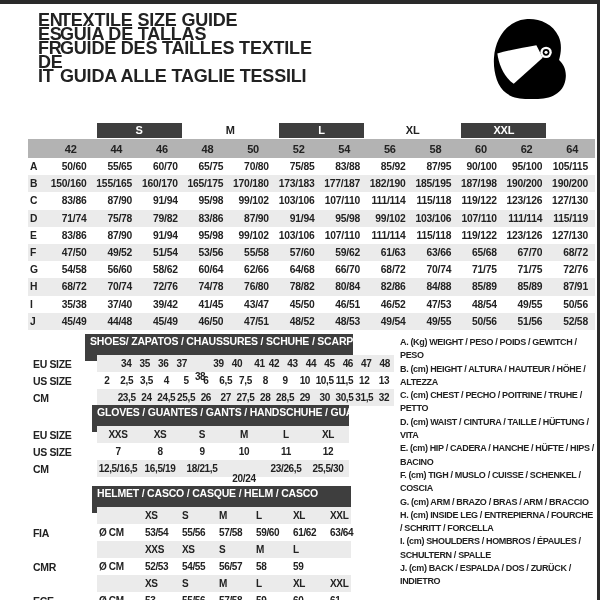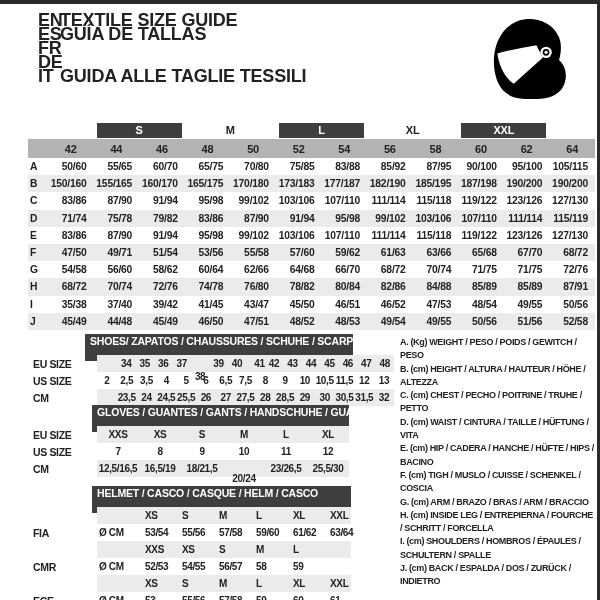--- a/index.html
+++ b/index.html
@@ -65,20 +65,21 @@
     <div class="lang-row">
       <span class="lang-code">EN</span>
       <span class="lang-text">TEXTILE SIZE GUIDE</span>
     </div>
     <div class="lang-row">
       <span class="lang-code">ES</span>
       <span class="lang-text">GUÍA DE TALLAS</span>
     </div>
     <div class="lang-row">
       <span class="lang-code">FR</span>
+      <span class="lang-text">GUIDE DES TAILLES TEXTILE</span>
     </div>
     <div class="lang-row">
       <span class="lang-code">DE</span>
     </div>
     <div class="lang-row">
       <span class="lang-code">IT</span>
       <span class="lang-text">GUIDA ALLE TAGLIE TESSILI</span>
     </div>
   </div>
 
@@ -195,21 +196,21 @@
       <span class="mt-cell">107/110</span>
       <span class="mt-cell">111/114</span>
       <span class="mt-cell">115/118</span>
       <span class="mt-cell">119/122</span>
       <span class="mt-cell">123/126</span>
       <span class="mt-cell">127/130</span>
     </div>
     <div class="mt-row striped">
       <span class="mt-label">F</span>
       <span class="mt-cell">47/50</span>
-      <span class="mt-cell">49/71</span>
+      <span class="mt-cell">49/52</span>
       <span class="mt-cell">51/54</span>
       <span class="mt-cell">53/56</span>
       <span class="mt-cell">55/58</span>
       <span class="mt-cell">57/60</span>
       <span class="mt-cell">59/62</span>
       <span class="mt-cell">61/63</span>
       <span class="mt-cell">63/66</span>
       <span class="mt-cell">65/68</span>
       <span class="mt-cell">67/70</span>
       <span class="mt-cell">68/72</span>

